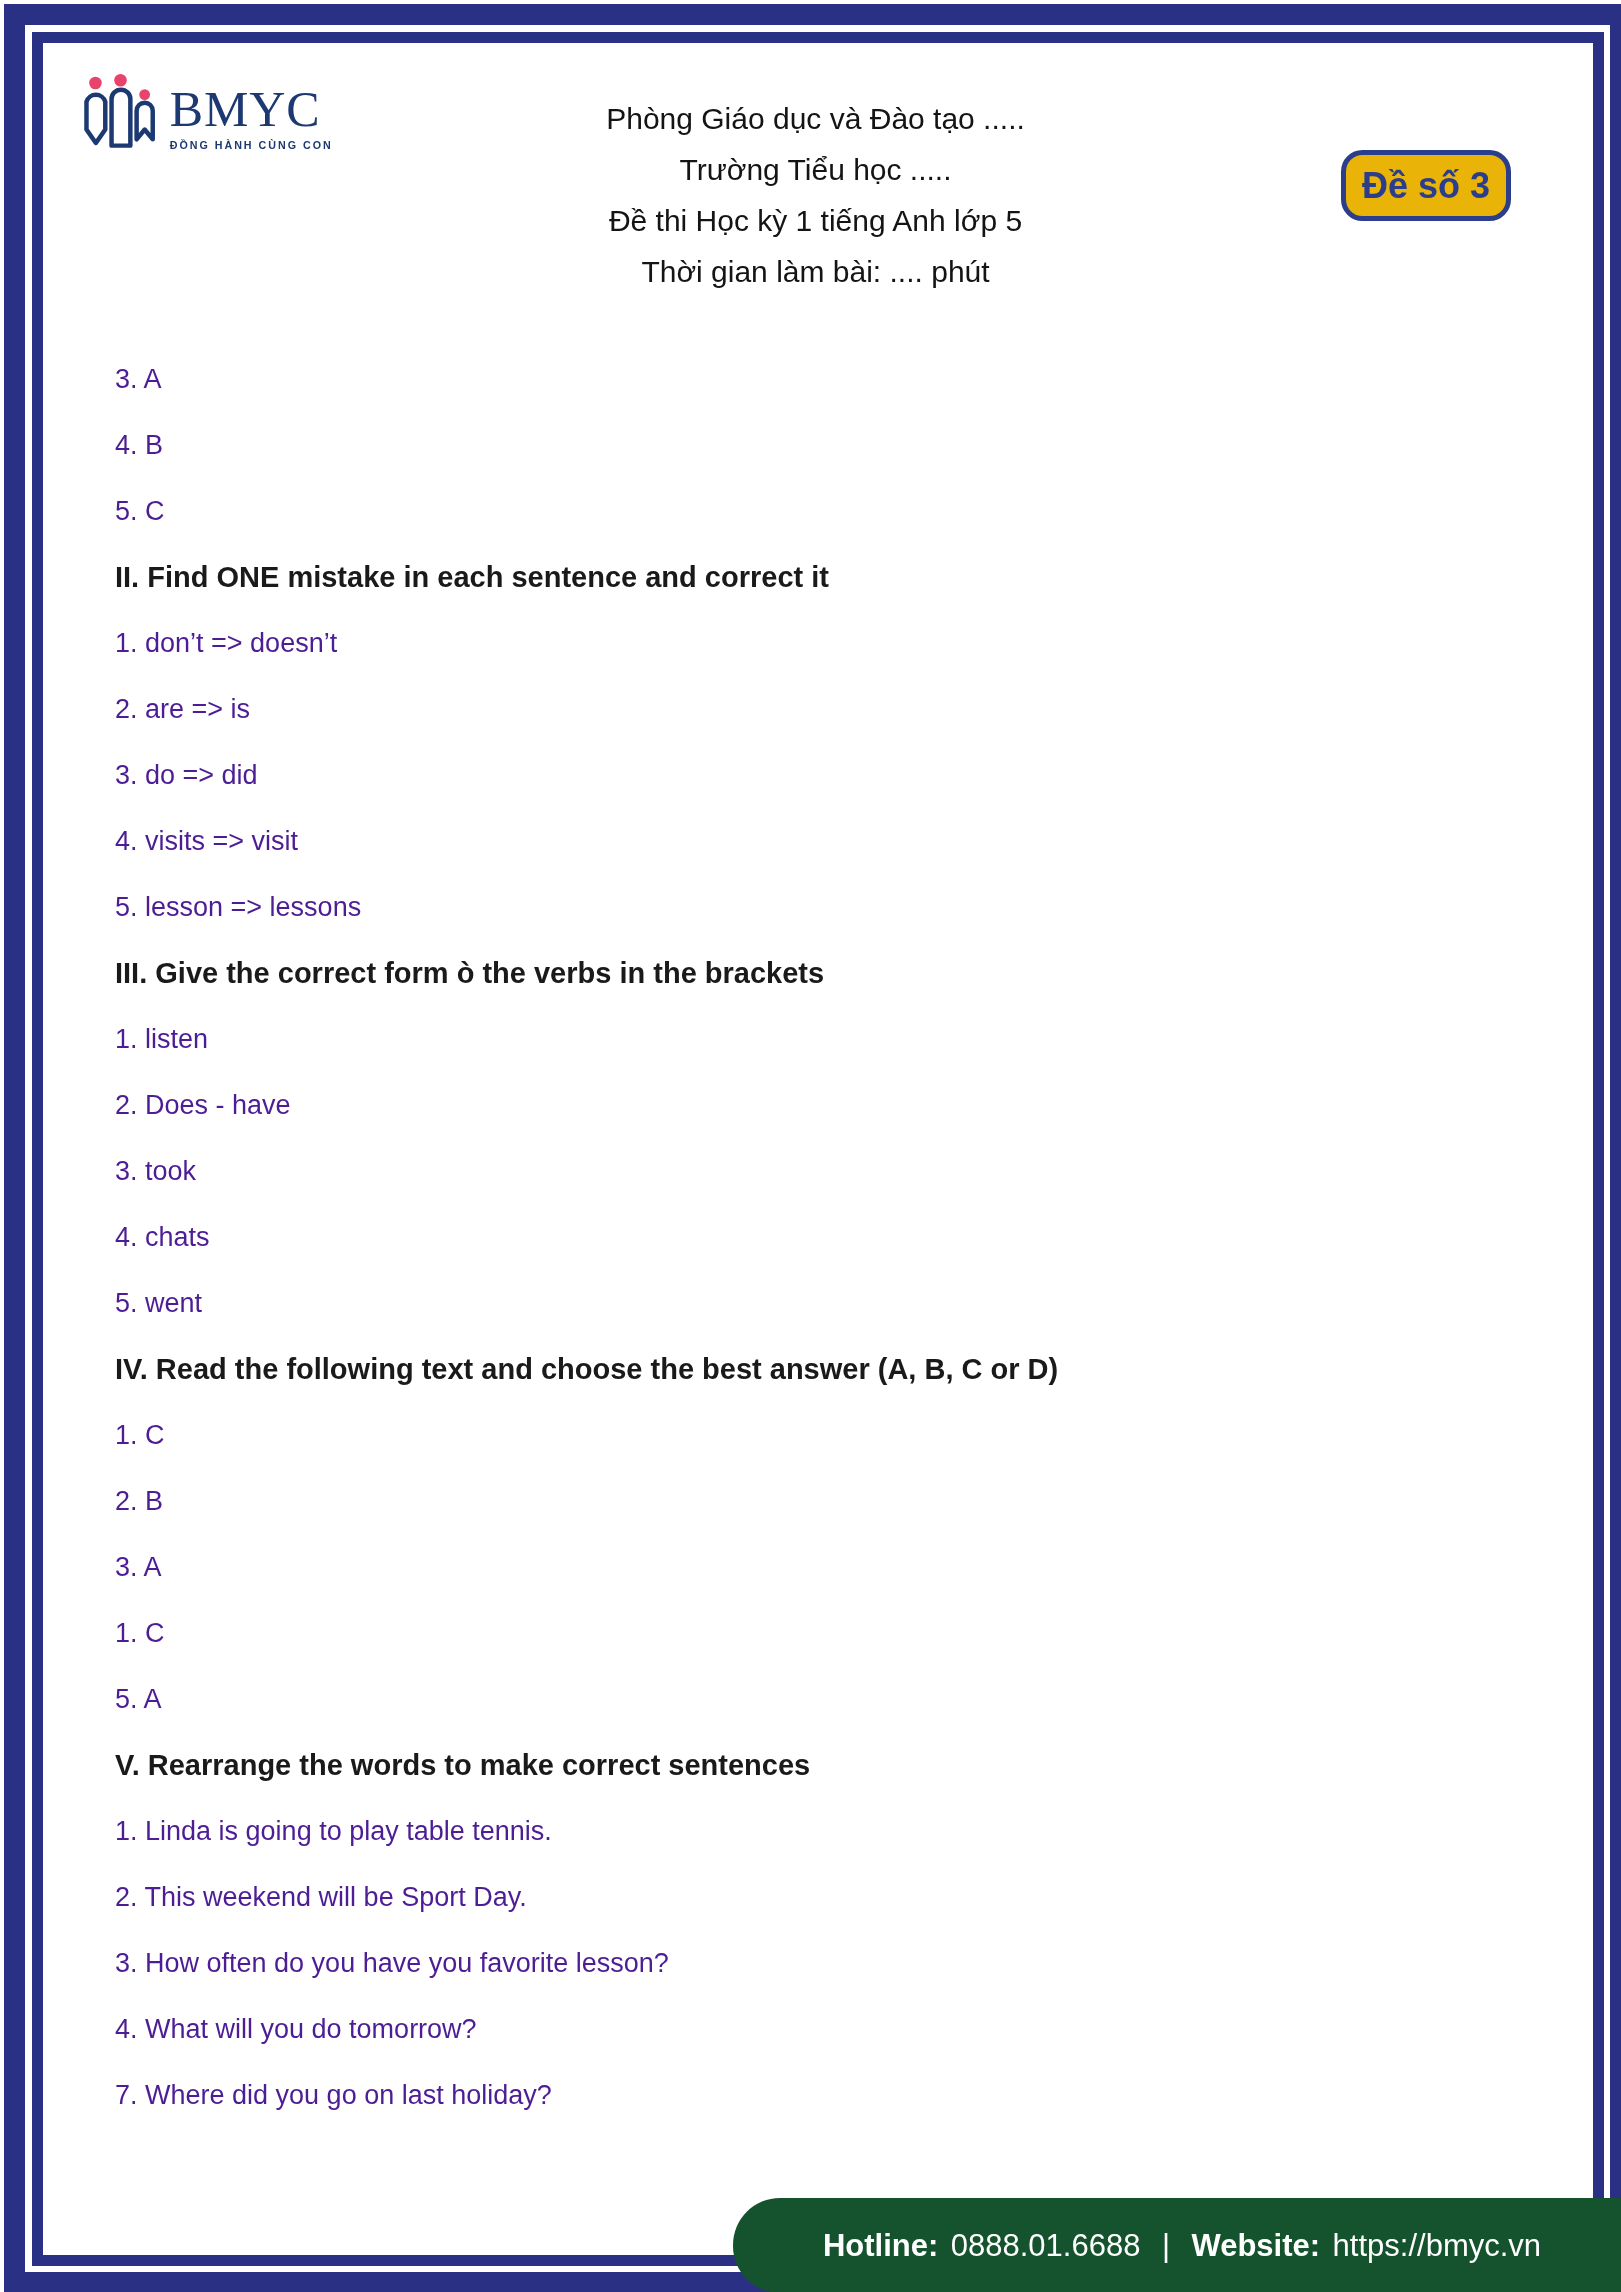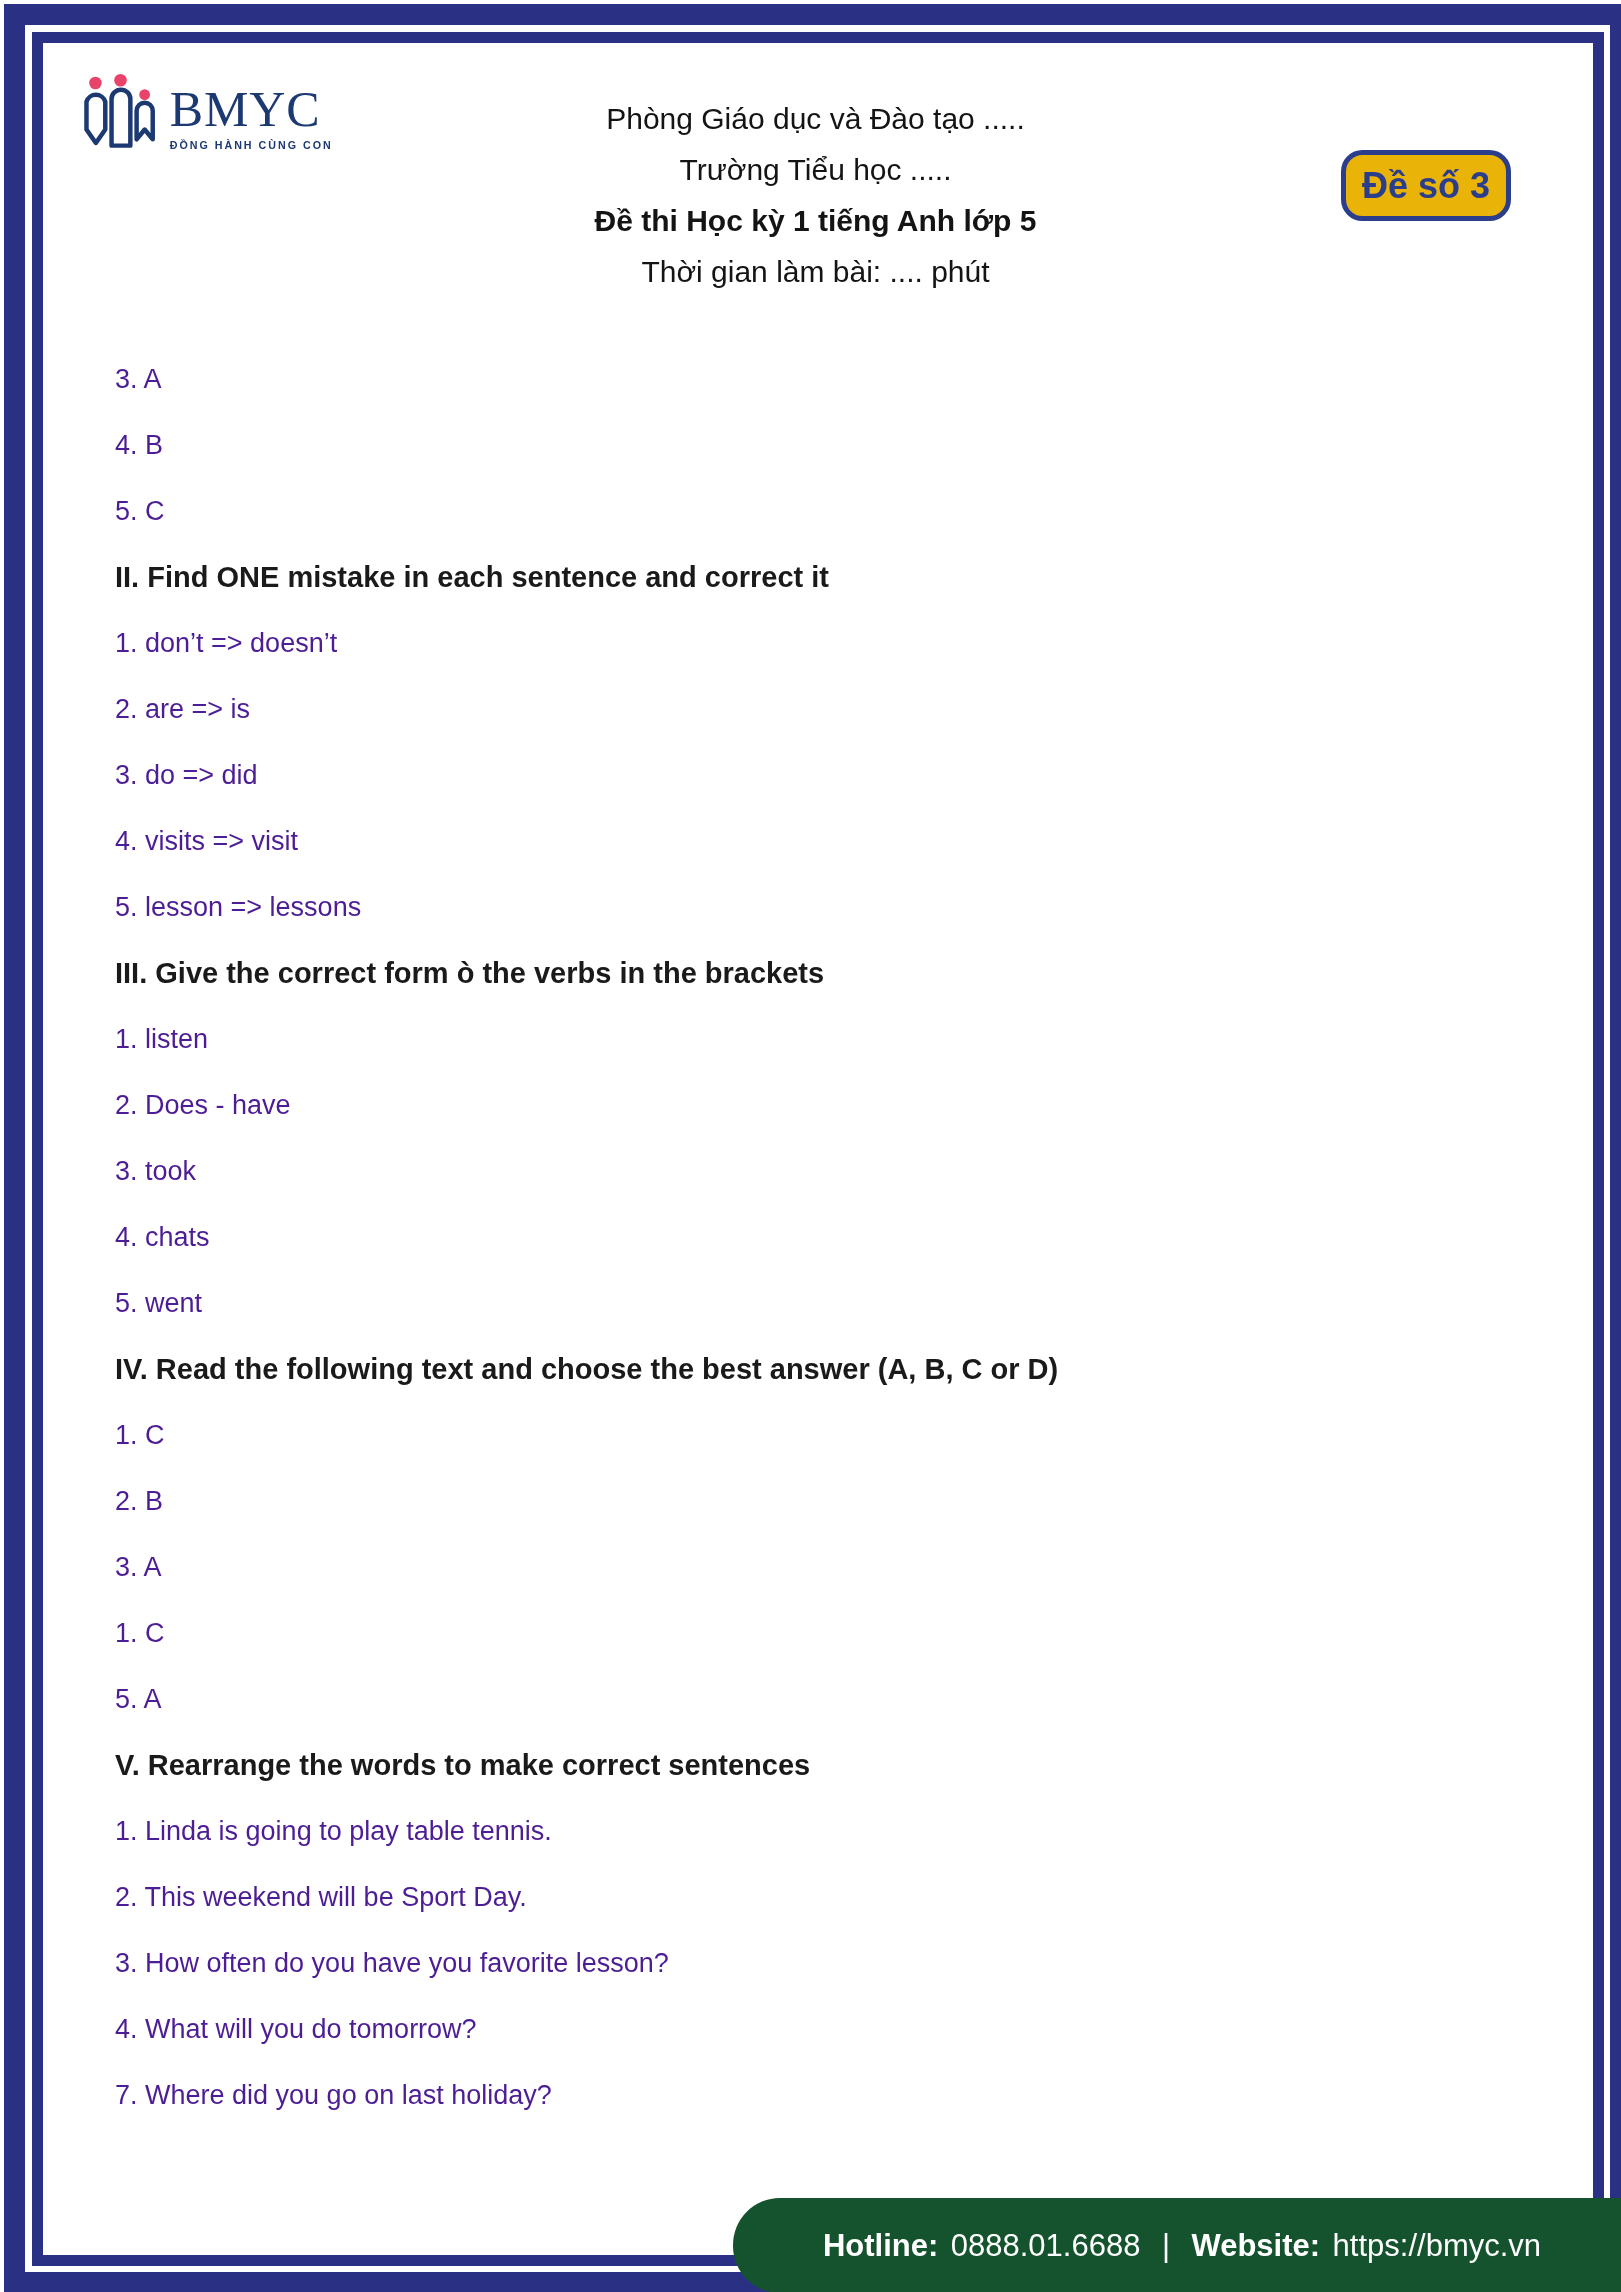--- a/index.html
+++ b/index.html
@@ -12,21 +12,21 @@
 
   
   .logo{position:absolute;left:82px;top:72px;display:flex;align-items:flex-start;gap:10.7px;}
   .logo-text{display:flex;flex-direction:column;margin-top:16px;}
   .logo-name{font-family:"Liberation Serif",serif;font-size:50px;line-height:43px;color:#1C3972;letter-spacing:0.9px;}
   .logo-tagline{font-size:10.7px;font-weight:bold;letter-spacing:2px;color:#1C3972;margin-top:8px;}
 
   
   .header-center{position:absolute;left:50%;top:93px;transform:translateX(-50%);text-align:center;white-space:nowrap;}
   .header-line{font-size:30px;line-height:51px;color:#141414;}
-  .header-line.bold{font-weight:bold;}
+  .header-line.bold{font-weight:normal;}
 
   
   .badge{position:absolute;left:1341px;top:150px;width:170px;height:71px;box-sizing:border-box;
          border:5.4px solid #2B3E8C;border-radius:21.5px;display:flex;align-items:center;justify-content:center;
          font-size:36px;font-weight:bold;color:#2B3E8C;background:#eab308;}
 
   
   .content{position:absolute;left:115px;top:365px;right:107px;}
   .line{font-size:27px;line-height:28px;color:#4c1d95;margin-bottom:38px;white-space:nowrap;}
   .line.heading{font-size:29px;font-weight:bold;color:#1a1a1a;}

